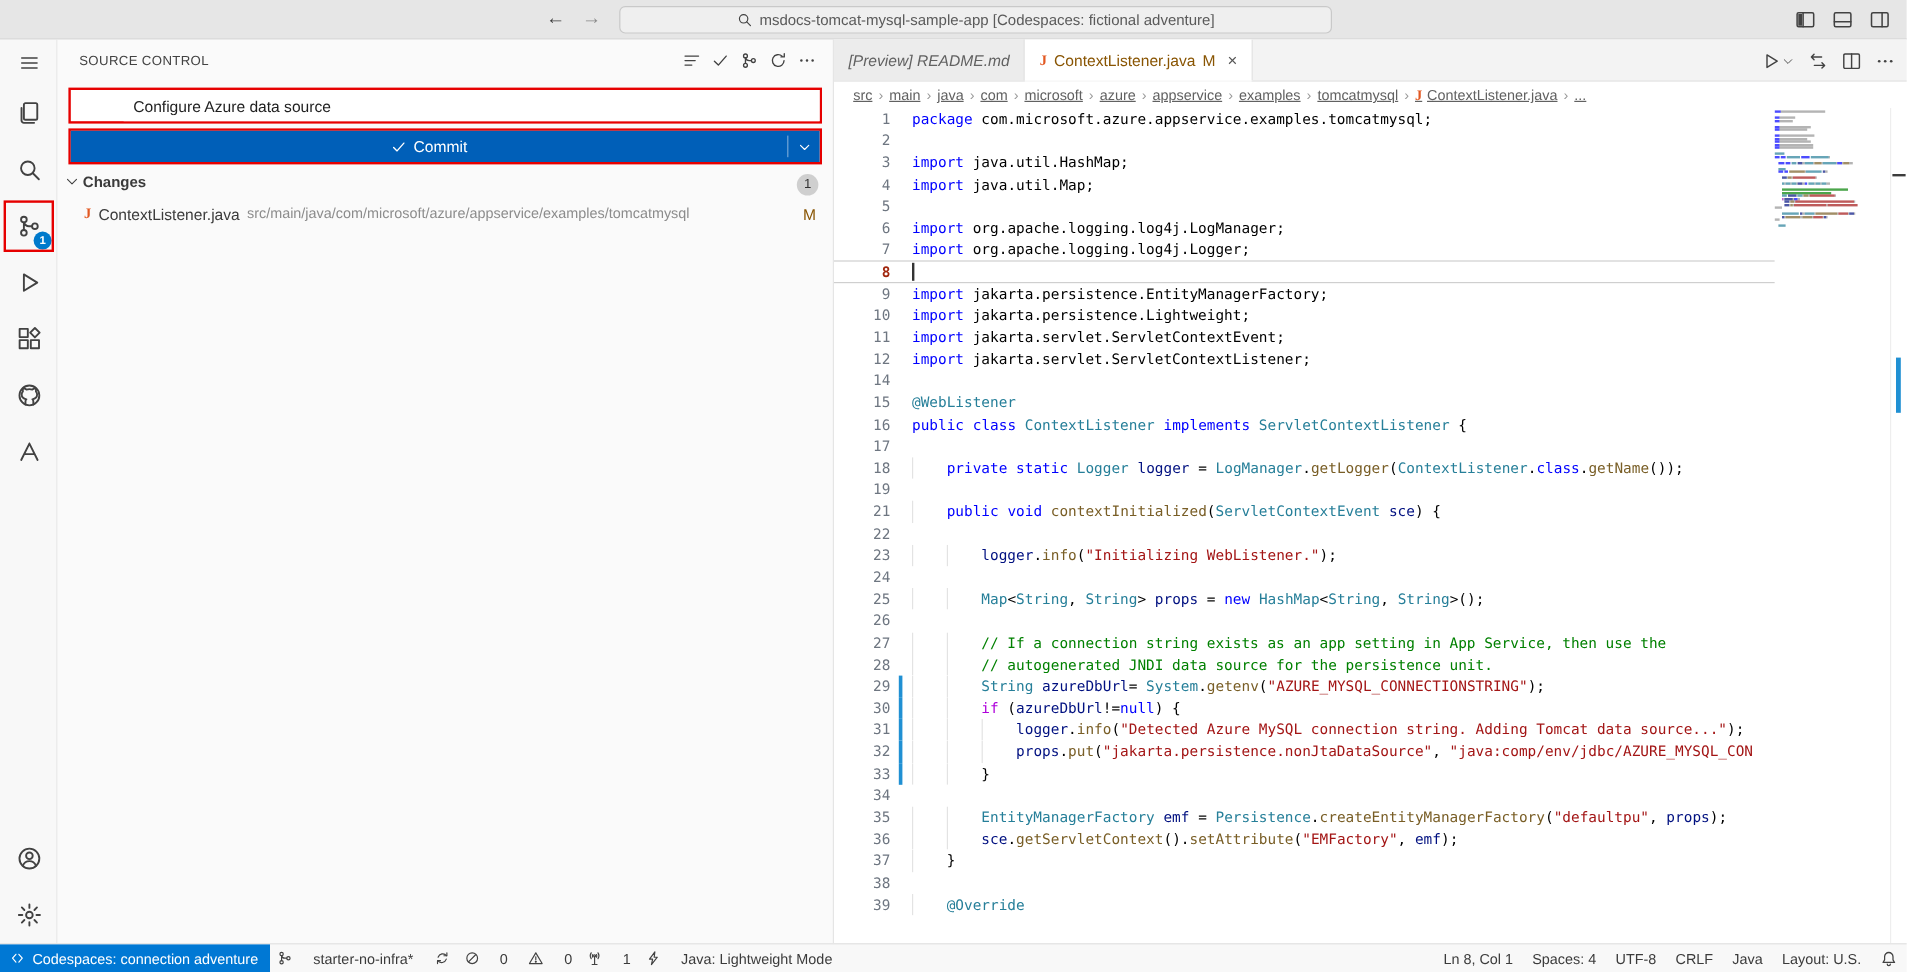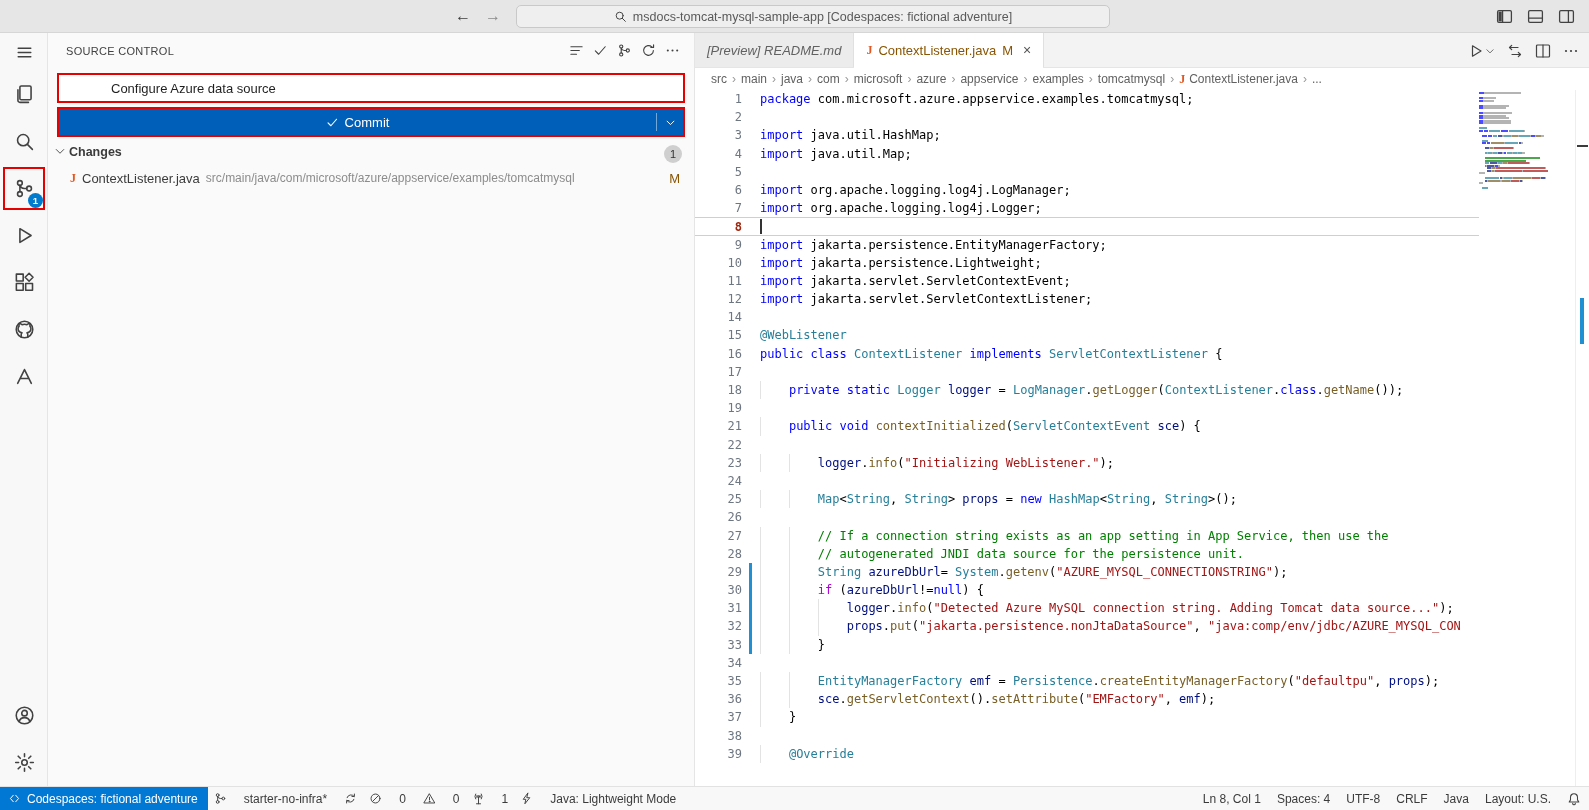--- a/index.html
+++ b/index.html
@@ -54,21 +54,21 @@
   .tab.inactive { background:#ececec; color:#616161; }
   .tab.inactive .tab-label { font-style:italic; }
   .tab.active { background:#fff; }
   .tab.active::after { content:""; position:absolute; left:0; right:0; bottom:-1px; height:1px; background:#fff; }
   .tab.active .tab-label, .tab.active .tab-mod { color:var(--modified_git); }
   .tab-close { color:#555; font-size:14px; margin-left:4px; cursor:pointer; }
   .editor-actions { position:absolute; right:10px; top:0; height:35px; display:flex; align-items:center; gap:12px; }
   .run-group { display:flex; align-items:center; gap:1px; }
   .breadcrumb { height:22px; display:flex; align-items:center; padding-left:16px; font-size:12px; color:#616161; gap:5px; background:#fff; }
   .bc-sep { color:#9a9a9a; }
-  .bc-item { display:flex; align-items:center; gap:4px; cursor:pointer; white-space:nowrap; }
+  .bc-item { display:flex; align-items:center; gap:4px; cursor:pointer; white-space:nowrap;text-decoration:underline; }
 
   .code-area { position:absolute; top:57px; left:0; right:0; bottom:0; overflow:hidden; font-family:"DejaVu Sans Mono", monospace; font-size:12px; }
   .code-lines { position:absolute; left:0; top:0; right:110px; overflow:hidden; }
   .code-line { display:flex; height:18.2px; line-height:18.2px; white-space:pre; }
   .code-line.current-line { border-top:1px solid #cfcfcf; border-bottom:1px solid #cfcfcf; }
   .ln { width:47px; flex:none; text-align:right; color:var(--line_number); }
   .ln.cur { color:var(--current_line_number); font-weight:bold; }
   .modbar { width:3px; flex:none; margin-left:7px; margin-right:8px; }
   .modbar.on { background:#2090d3; }
   .lc { flex:1; position:relative; overflow:hidden; color:var(--tok_pl); }
@@ -613,21 +613,21 @@
       <span class="ov-modified-mark"></span>
     </div>
   </div>
 </div>
 
 <div class="status-bar">
   <div class="sb-item sb-remote">
     <svg class="ic" width="13" height="13" viewBox="0 0 16 16">
         <path d="M6.5 4L3 8l3.5 4M9.5 4L13 8l-3.5 4"></path>
       </svg>
-    <span>Codespaces: fictional adventure</span>
+    <span>Codespaces: connection adventure</span>
   </div>
   <div class="sb-item">
     <svg class="ic" width="13" height="13" viewBox="0 0 16 16">
         <circle cx="4.5" cy="3.8" r="1.7"></circle>
         <circle cx="4.5" cy="12.2" r="1.7"></circle>
         <circle cx="11.5" cy="8" r="1.7"></circle>
         <path d="M4.5 5.5v5M9.8 8H8A3.5 3.5 0 0 1 4.5 5.5"></path>
       </svg>
     <span>starter-no-infra*</span>
     <svg class="ic" width="13" height="13" viewBox="0 0 16 16">

